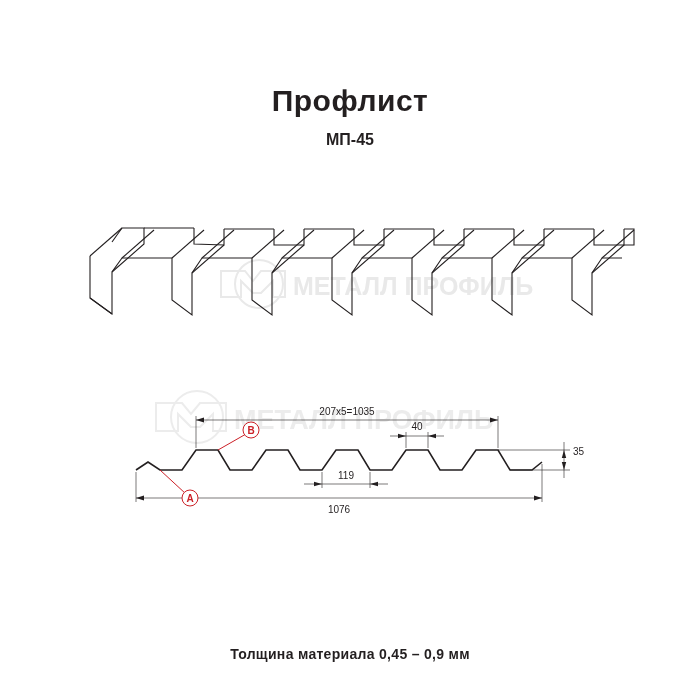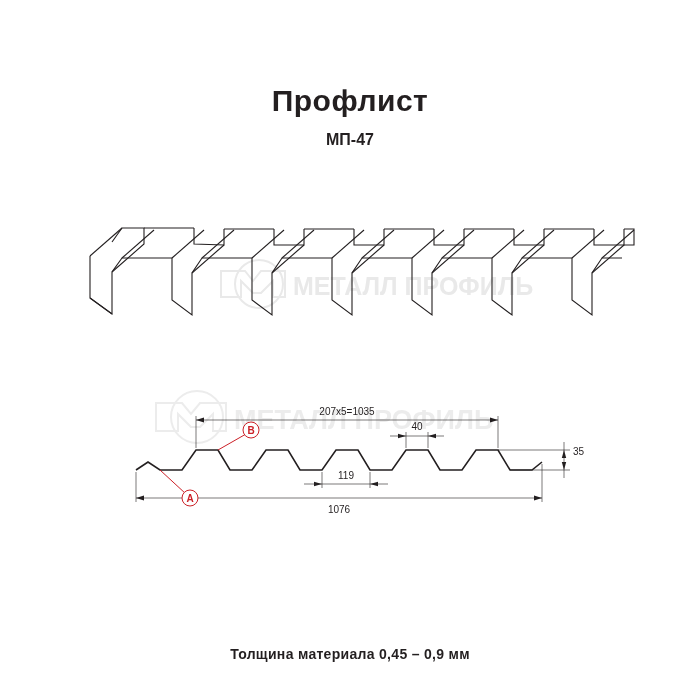--- a/index.html
+++ b/index.html
@@ -83,21 +83,21 @@
     font-weight: bold;
     fill: #cc2027;
   }
 </style>
 </head>
 <body>
 
 <div class="page">
 
   <div class="title">Профлист</div>
-  <div class="subtitle">МП-47</div>
+  <div class="subtitle">МП-45</div>
 
   <div class="watermark wm1">
     <svg width="300" height="80" viewBox="0 0 300 80">
       <g fill="none" stroke="#e9e9e9" stroke-width="2">
         <path d="M6 44 L6 18 L30 18 L38 28 L46 18 L70 18 L70 44 L58 44 L58 28 L46 40 L38 40 L26 28 L26 44 Z"></path>
       </g>
       <circle cx="44" cy="31" r="24" fill="none" stroke="#e9e9e9" stroke-width="2"></circle>
       <text x="78" y="42" font-family="Liberation Sans, sans-serif" font-size="25" font-weight="bold" fill="#e9e9e9">МЕТАЛЛ ПРОФИЛЬ</text>
     </svg>
   </div>

